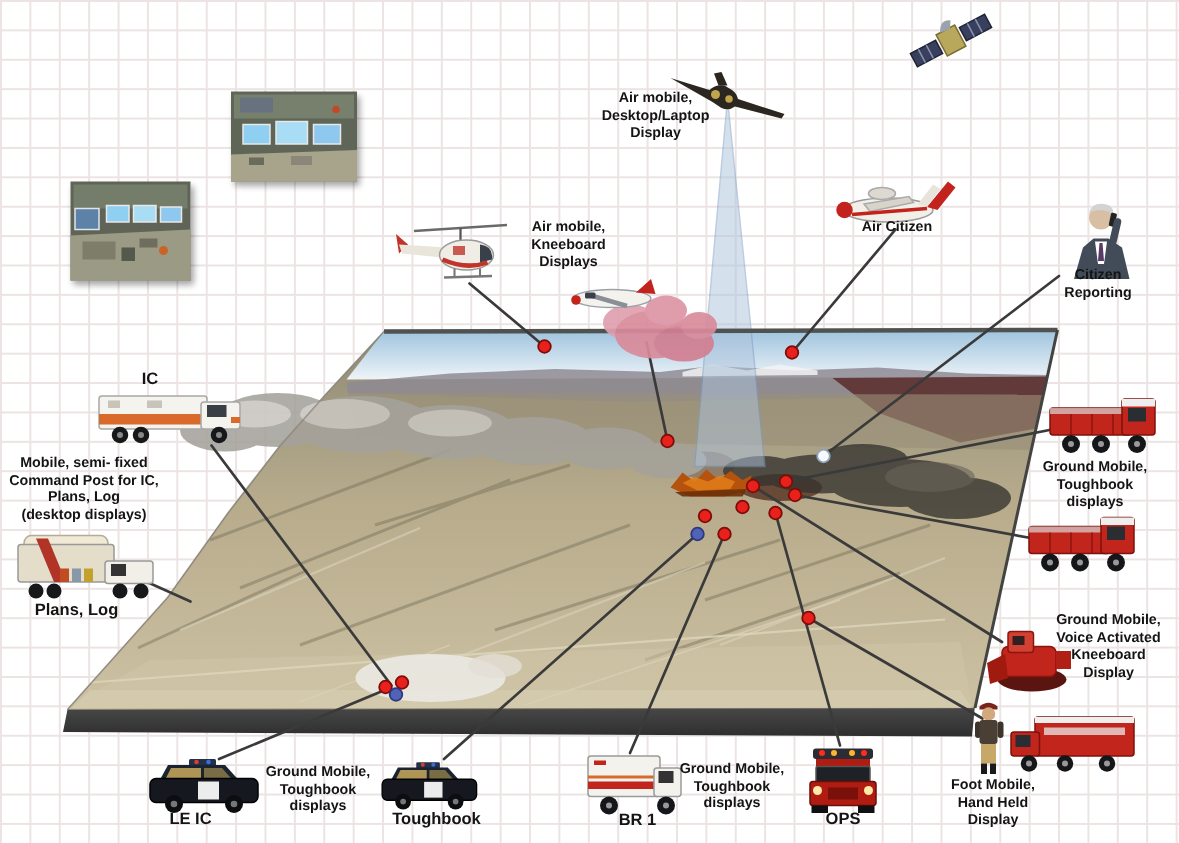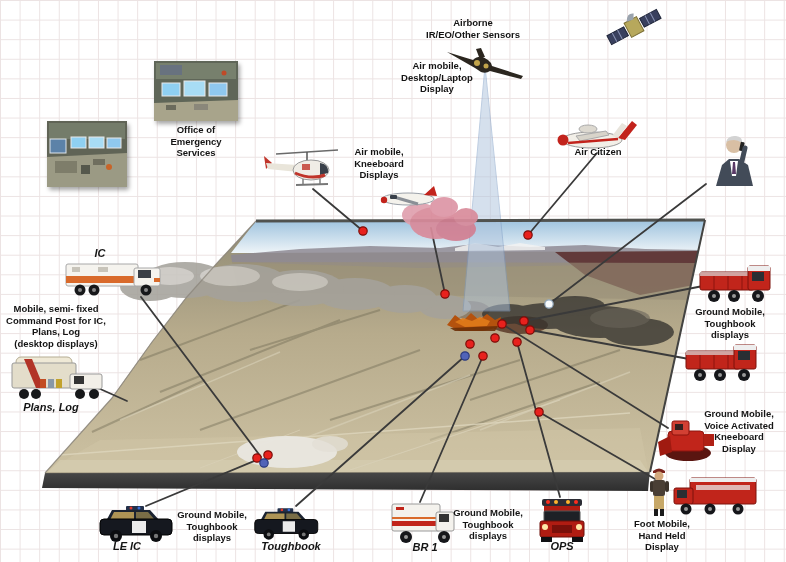--- a/index.html
+++ b/index.html
@@ -9,21 +9,21 @@
     background-image:
       linear-gradient(to right, #ece3e3 1px, transparent 1px),
       linear-gradient(to bottom, #ece3e3 1px, transparent 1px);
     background-size:19.6px 19.6px;
   }
   .abs{position:absolute;}
   .lbl{
     position:absolute;text-align:center;font-weight:bold;font-size:9.5px;
     line-height:1.22;color:#141414;white-space:pre-line;pointer-events:none;
   }
-  .lbl.big{font-size:11px;font-style:italic;}
+  .lbl.big{font-size:11px;}
   .photo{box-shadow:2px 3px 4px rgba(0,0,0,.35);border-radius:2px;}
   svg{display:block;overflow:visible;}
   #overlay{position:absolute;left:0;top:0;pointer-events:none;}
 </style>
 </head>
 <body>
 
 <div class="stage">
 
   <svg class="abs" style="left:0;top:0" width="786" height="562" viewBox="0 0 786 562">
@@ -405,32 +405,29 @@
     <rect x="10" y="12" width="36" height="6" fill="#b01c12"></rect>
     <rect x="10" y="17" width="36" height="11" rx="1" fill="#1e2126" stroke="#555"></rect>
     <rect x="6" y="27" width="44" height="16" rx="2" fill="#b01c12" stroke="#6d0e08"></rect>
     <rect x="18" y="31" width="20" height="8" fill="#7a100a"></rect>
     <circle cx="11" cy="33" r="3" fill="#ffe9a8"></circle>
       <circle cx="45" cy="33" r="3" fill="#ffe9a8"></circle>
     <rect x="7" y="43" width="11" height="5" fill="#101013"></rect>
       <rect x="38" y="43" width="11" height="5" fill="#101013"></rect>
   </svg>
 
-  <div class="lbl" style="left:393px;top:17px;width:160px">Airborne
-IR/EO/Other Sensors</div>
   <div class="lbl" style="left:377px;top:60px;width:120px">Air mobile,
 Desktop/Laptop
 Display</div>
-  <div class="lbl" style="left:146px;top:124px;width:100px">Office of
-Emergency
-Services</div>
   <div class="lbl" style="left:330px;top:146px;width:98px">Air mobile,
 Kneeboard
 Displays</div>
   <div class="lbl" style="left:556px;top:146px;width:84px">Air Citizen</div>
+  <div class="lbl" style="left:690px;top:178px;width:84px">Citizen
+Reporting</div>
   <div class="lbl big" style="left:78px;top:247px;width:44px">IC</div>
   <div class="lbl" style="left:0px;top:303px;width:112px">Mobile, semi- fixed
 Command Post for IC,
 Plans, Log
 (desktop displays)</div>
   <div class="lbl big" style="left:6px;top:401px;width:90px">Plans, Log</div>
   <div class="lbl" style="left:680px;top:306px;width:100px">Ground Mobile,
 Toughbook
 displays</div>
   <div class="lbl" style="left:688px;top:408px;width:102px">Ground Mobile,

